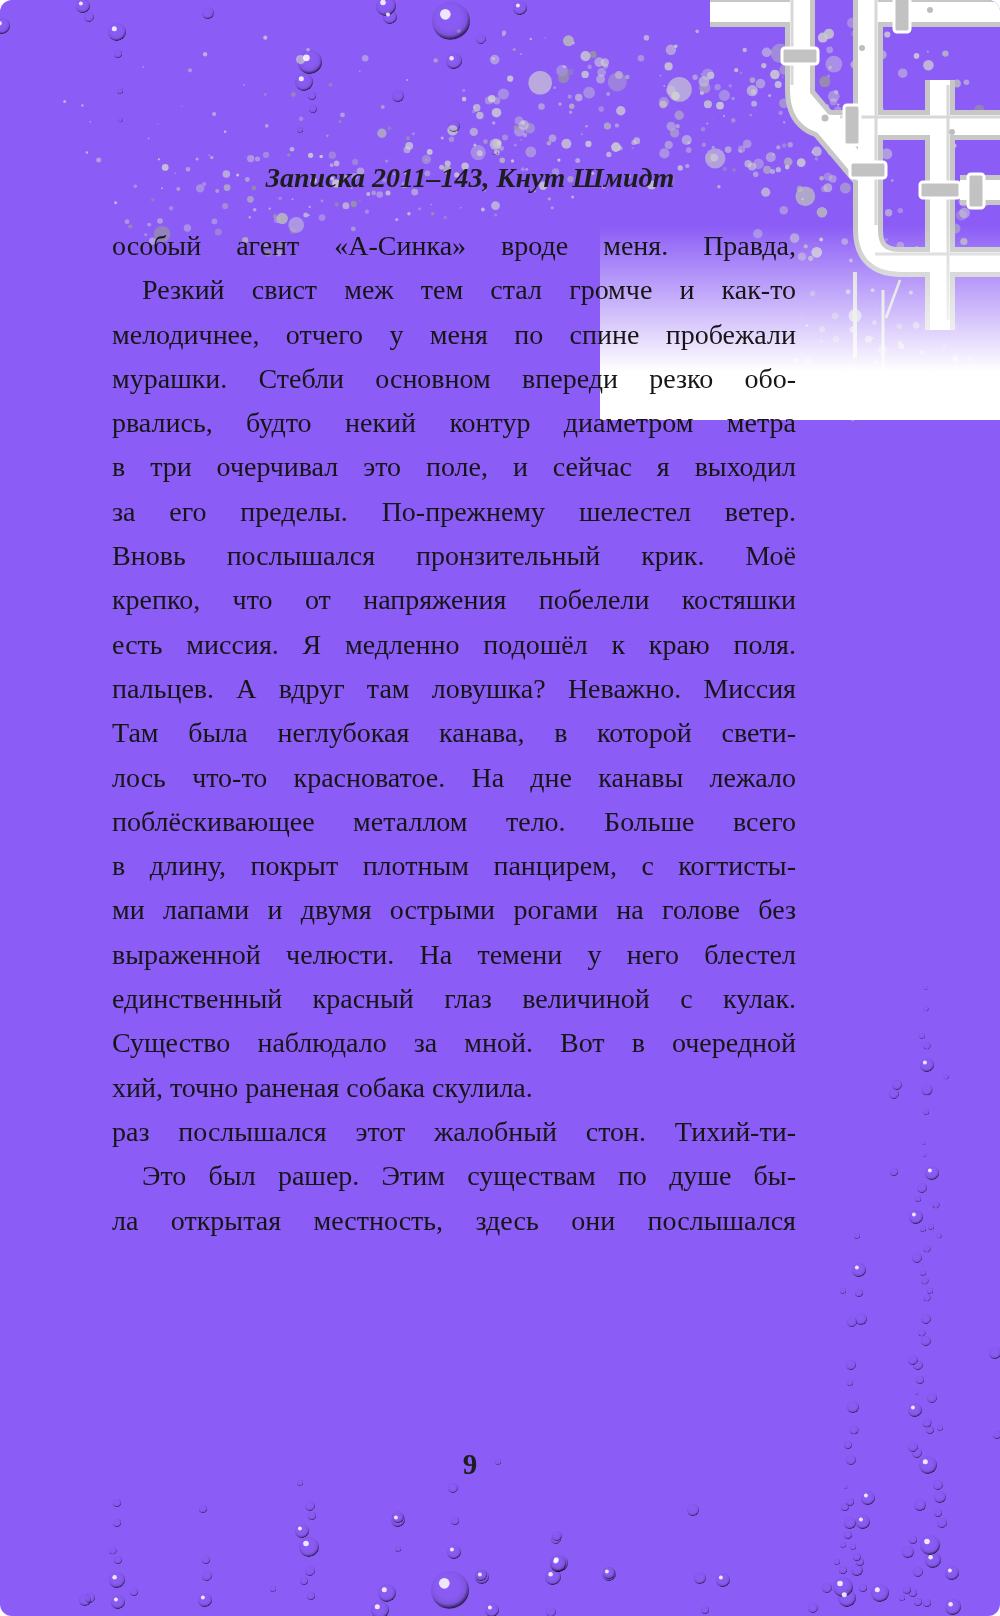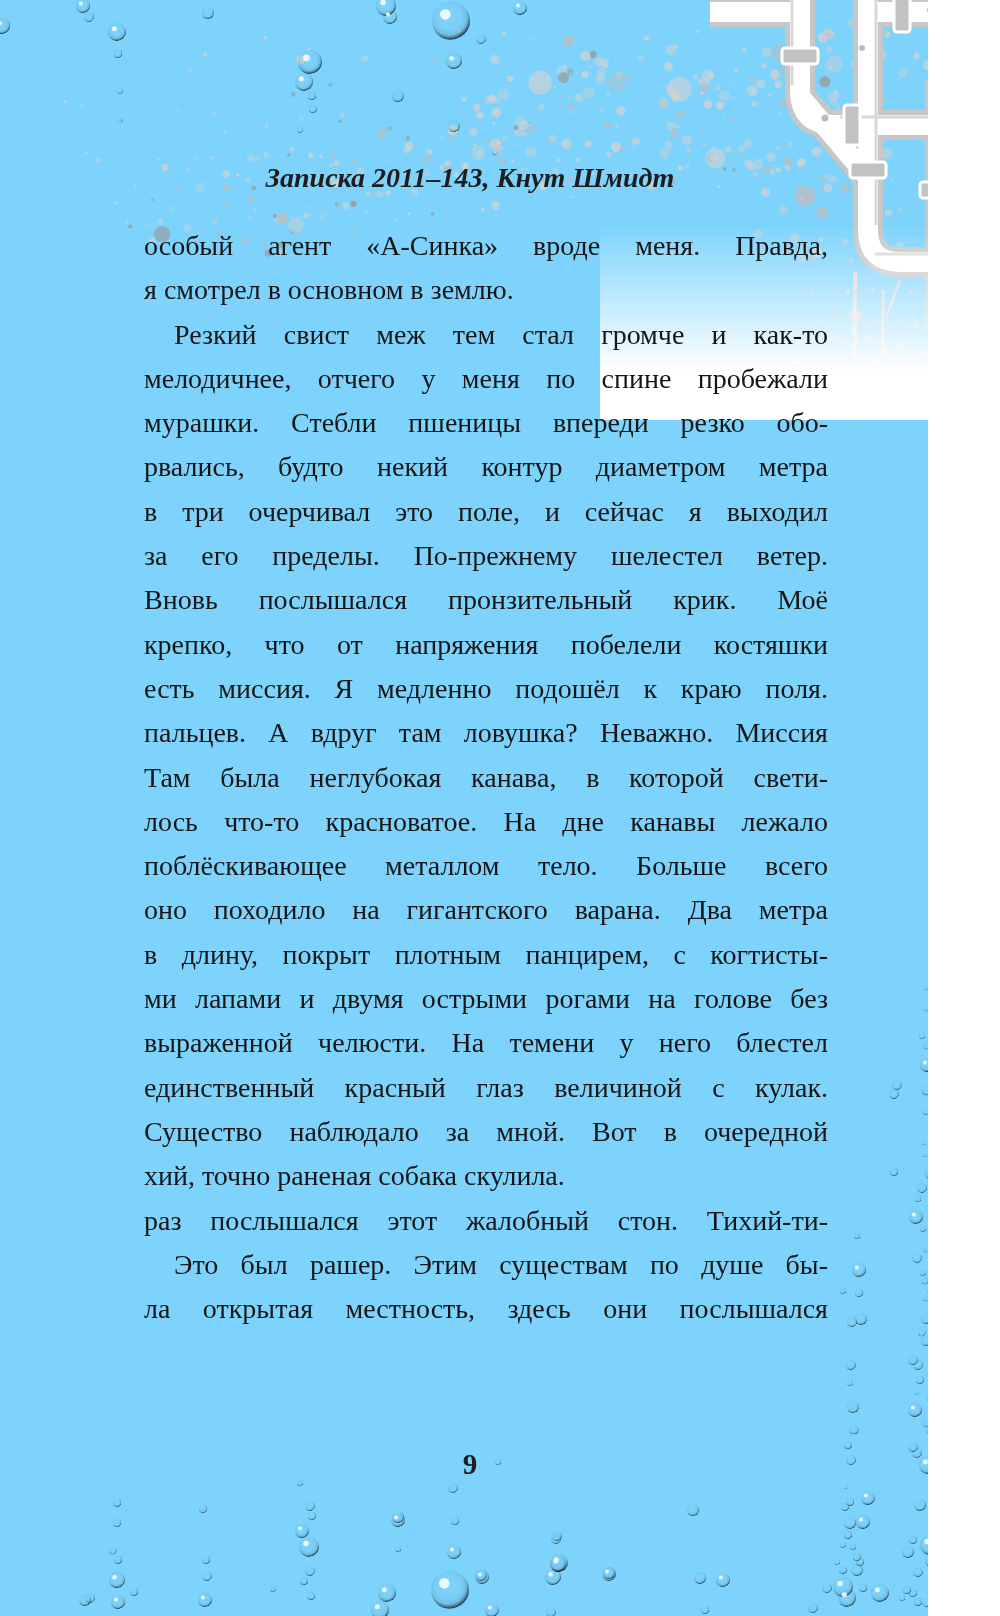--- a/index.html
+++ b/index.html
@@ -1,36 +1,37 @@
 <!DOCTYPE html>
 <html><head>
 <meta charset="utf-8">
 <style>
   html,body{margin:0;padding:0;background:#ffffff;}
   .page{
     position:relative;
-    width:928px;height:1616px;
-    background:#7dd3fc;
+    width:1000px;height:1616px;
+    background:#8b5cf6;
     overflow:hidden;
     font-family:"Liberation Serif", serif;
     color:#141414;
+    border-radius:12px;
   }
   .deco{position:absolute;pointer-events:none;}
   .header{
     position:absolute;
     left:128px;top:160px;width:684px;
     text-align:center;
     font-style:italic;font-weight:bold;
     font-size:28px;line-height:36px;
     color:#1d1d1d;
     z-index:3;
   }
   .text-block{
     position:absolute;
-    left:144px;top:224px;width:684px;
+    left:112px;top:224px;width:684px;
     z-index:3;
   }
   .line{
     font-size:28px;
     line-height:44.3px;
     text-align:justify;
     text-align-last:justify;
     white-space:normal;
     color:#161616;
   }
@@ -840,35 +841,33 @@
         <circle cx="310" cy="1571" r="5" fill="url(#bubbleGrad)"></circle>
         <circle cx="304" cy="1581" r="4" fill="url(#bubbleGrad)"></circle>
         <circle cx="311" cy="1596" r="4" fill="url(#bubbleGrad)"></circle>
         <circle cx="273" cy="1589" r="3" fill="url(#bubbleGrad)"></circle>
       </g>
   </svg>
 
   <div class="header">Записка 2011–143, Кнут Шмидт</div>
   <div class="text-block">
       <div class="line">особый агент «А-Синка» вроде меня. Правда,</div>
-      <div class="line end">я смотрел в основном в землю.</div>
       <div class="line indent">Резкий свист меж тем стал громче и как-то</div>
       <div class="line">мелодичнее, отчего у меня по спине пробежали</div>
-      <div class="line">мурашки. Стебли пшеницы впереди резко обо-</div>
+      <div class="line">мурашки. Стебли основном впереди резко обо-</div>
       <div class="line">рвались, будто некий контур диаметром метра</div>
       <div class="line">в три очерчивал это поле, и сейчас я выходил</div>
       <div class="line">за его пределы. По-прежнему шелестел ветер.</div>
       <div class="line">Вновь послышался пронзительный крик. Моё</div>
       <div class="line">крепко, что от напряжения побелели костяшки</div>
       <div class="line">есть миссия. Я медленно подошёл к краю поля.</div>
       <div class="line">пальцев. А вдруг там ловушка? Неважно. Миссия</div>
       <div class="line">Там была неглубокая канава, в которой свети-</div>
       <div class="line">лось что-то красноватое. На дне канавы лежало</div>
       <div class="line">поблёскивающее металлом тело. Больше всего</div>
-      <div class="line">оно походило на гигантского варана. Два метра</div>
       <div class="line">в длину, покрыт плотным панцирем, с когтисты-</div>
       <div class="line">ми лапами и двумя острыми рогами на голове без</div>
       <div class="line">выраженной челюсти. На темени у него блестел</div>
       <div class="line">единственный красный глаз величиной с кулак.</div>
       <div class="line">Существо наблюдало за мной. Вот в очередной</div>
       <div class="line end">хий, точно раненая собака скулила.</div>
       <div class="line">раз послышался этот жалобный стон. Тихий-ти-</div>
       <div class="line indent">Это был рашер. Этим существам по душе бы-</div>
       <div class="line">ла открытая местность, здесь они послышался</div>
     </div>

